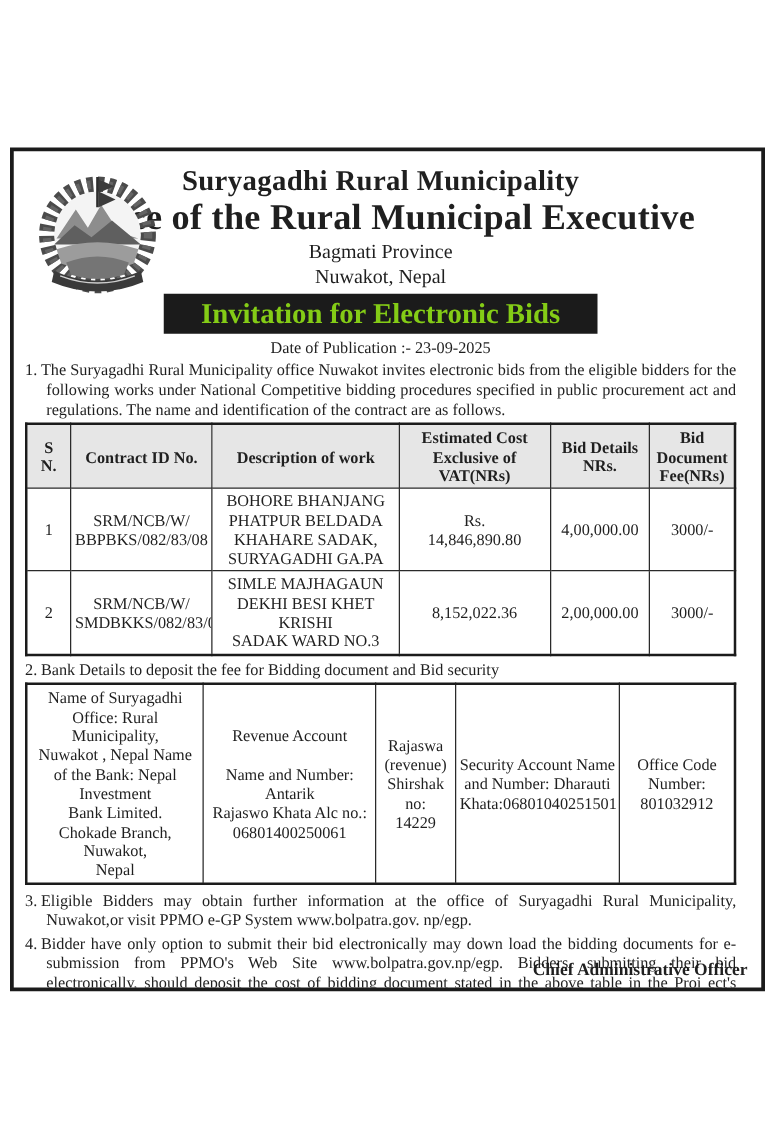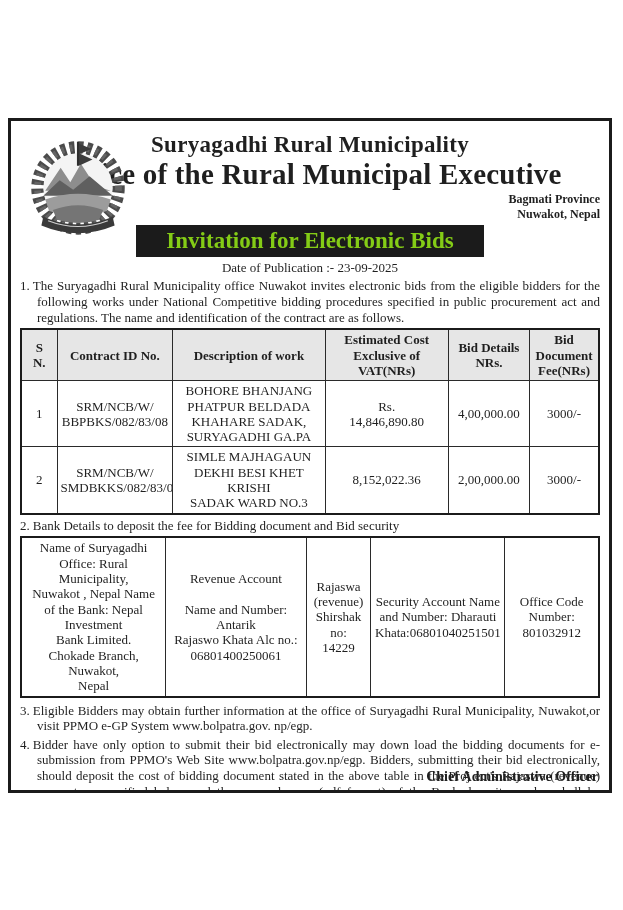--- a/index.html
+++ b/index.html
@@ -13,21 +13,21 @@
     overflow: hidden;
   }
   .doc {
     position: absolute;
     left: 8px;
     top: 118px;
     width: 604px;
     height: 675px;
     box-sizing: border-box;
     border: 3px solid #1b1b1b;
-    padding: 5px 9px 6px 9px;
+    padding: 5px 20px 6px 9px;
     overflow: hidden;
   }
   .emblem {
     position: absolute;
     left: 14px;
     top: 12px;
     width: 106px;
     height: 106px;
   }
   .title1 {
@@ -39,24 +39,23 @@
     letter-spacing: 0.3px;
   }
   .title2 {
     text-align: center;
     font-size: 29px;
     font-weight: bold;
     line-height: 1.15;
     letter-spacing: 0.2px;
   }
   .subtitle {
-    text-align: right;
-    font-size: 12px;
+    text-align: center;
+    font-size: 16px;
     line-height: 1.25;
-    font-weight: bold;
   }
   .banner-wrap { text-align: center; margin-top: 3px; }
   .banner {
     display: inline-block;
     background: #1b1b1b;
     color: #84cc16;
     font-size: 23px;
     font-weight: bold;
     line-height: 1.1;
     padding: 3px 30px 4px 30px;

